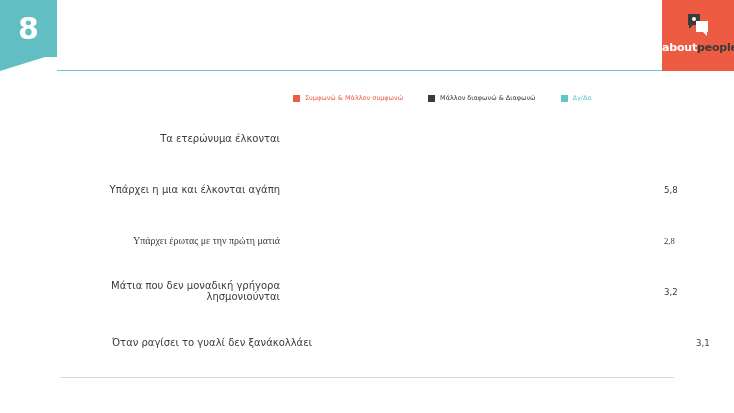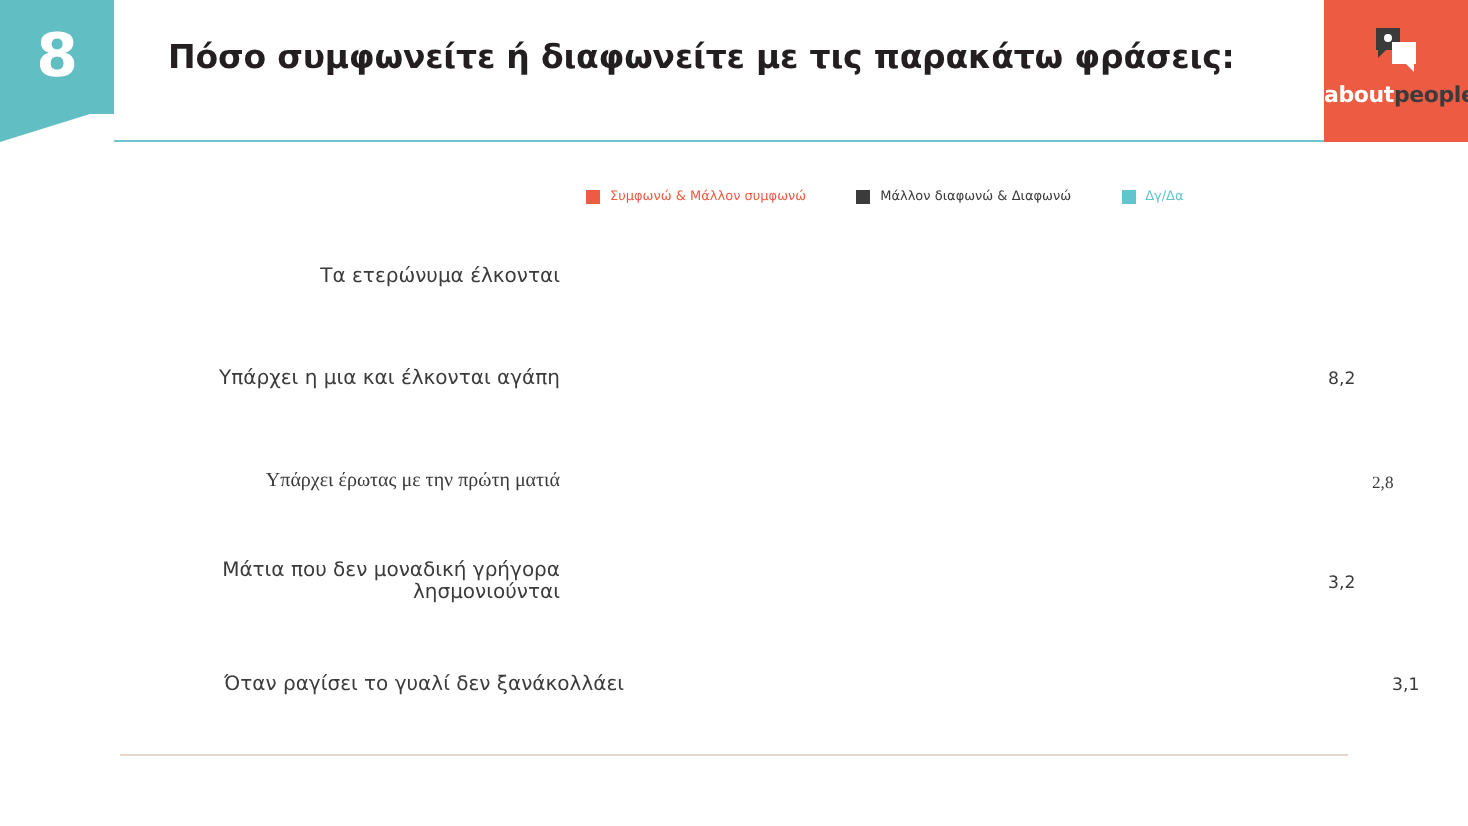--- a/index.html
+++ b/index.html
@@ -229,21 +229,20 @@
   }
 </style>
 </head>
 <body>
 
 <div class="header">
   <div class="badge">
     <div class="badge-num">8</div>
   </div>
   <div class="badge-tail"></div>
-  <div class="title">Πόσο συμφωνείτε ή διαφωνείτε με τις παρακάτω φράσεις:</div>
   <div class="header-rule"></div>
   <div class="logo">
     <div class="logo-mark">
       <div class="bubble-dark">
         <div class="bubble-dark-dot"></div>
       </div>
       <div class="bubble-dark-tail"></div>
       <div class="bubble-white"></div>
       <div class="bubble-white-tail"></div>
     </div>
@@ -268,26 +267,26 @@
     </div>
   </div>
 
 <div class="chart" id="chart">
     <div class="row" style="top: 118px;">
       <div class="row-label">Τα ετερώνυμα έλκονται</div>
       <div class="bar-track"></div>
     </div>
     <div class="row" style="top: 169px;">
       <div class="row-label">Υπάρχει η μια και έλκονται αγάπη</div>
-      <div class="seg-val-out" style="left: 661px;">8,2</div>
+      <div class="seg-val-out" style="left: 661px;">5,8</div>
       <div class="bar-track"></div>
     </div>
     <div class="row" style="top: 220px; font-family: Liberation Serif, serif;">
       <div class="row-label">Υπάρχει έρωτας με την πρώτη ματιά</div>
-      <div class="seg-val-out" style="left: 661px; margin-left: 22px;">2,8</div>
+      <div class="seg-val-out" style="left: 661px;">2,8</div>
       <div class="bar-track"></div>
     </div>
     <div class="row" style="top: 271px;">
       <div class="row-label">Μάτια που δεν μοναδική γρήγορα λησμονιούνται</div>
       <div class="seg-val-out" style="left: 661px;">3,2</div>
       <div class="bar-track"></div>
     </div>
     <div class="row" style="top: 322px; margin-left: 32px;">
       <div class="row-label">Όταν ραγίσει το γυαλί δεν ξανάκολλάει</div>
       <div class="seg-val-out" style="left: 661px;">3,1</div>

